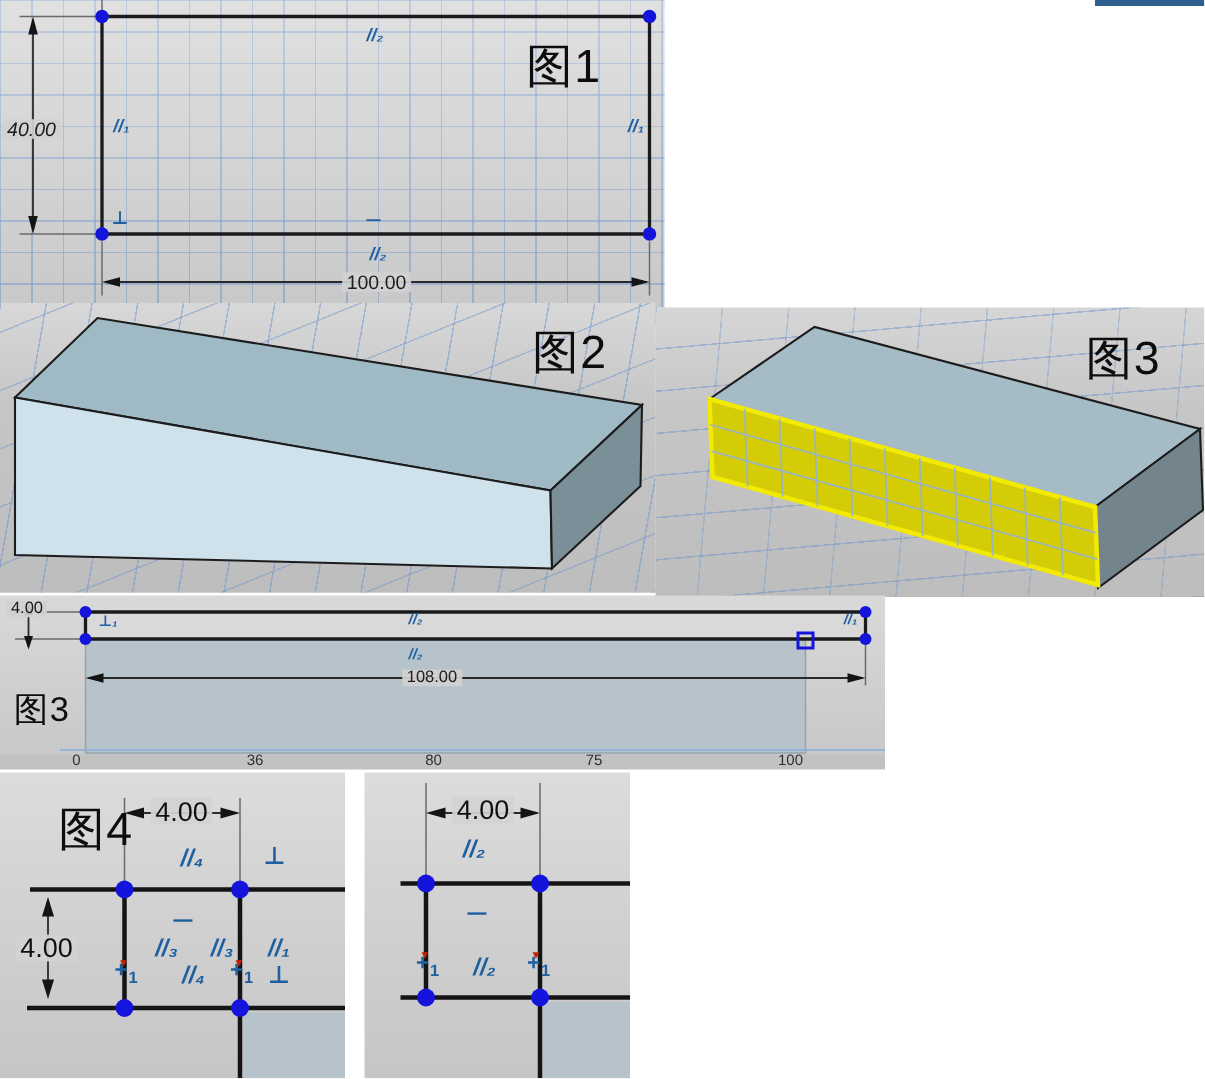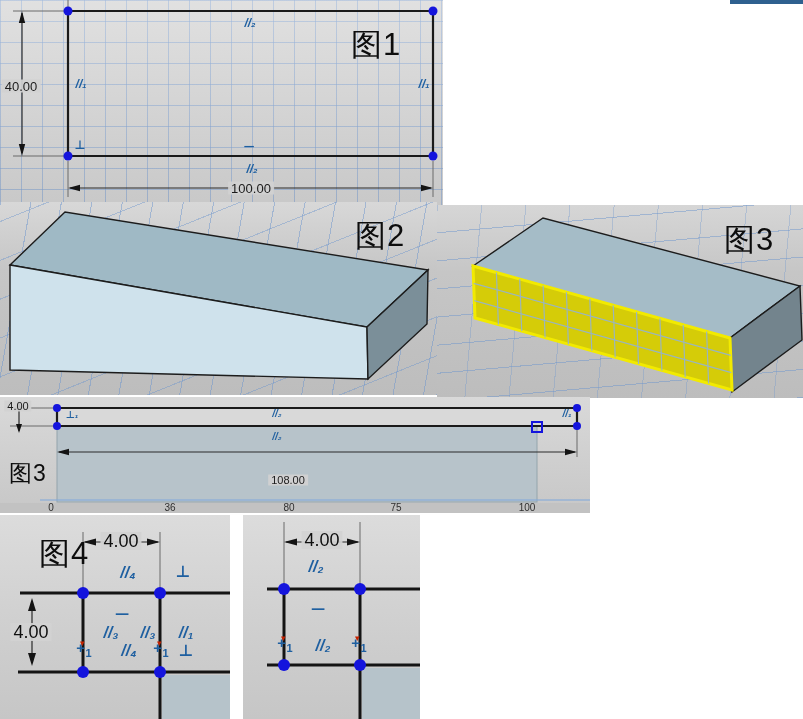--- a/index.html
+++ b/index.html
@@ -91,21 +91,21 @@
       <line class="ext" x1="68" y1="161" x2="68" y2="197"></line>
       <line class="ext" x1="433" y1="161" x2="433" y2="197"></line>
       <line class="thin" x1="70" y1="188" x2="431" y2="188"></line>
       <polygon class="arr" points="68,188 80,184.8 80,191.2"></polygon>
       <polygon class="arr" points="433,188 421,184.8 421,191.2"></polygon>
       <circle class="dot" cx="68" cy="11" r="4.5"></circle>
       <circle class="dot" cx="433" cy="11" r="4.5"></circle>
       <circle class="dot" cx="68" cy="156" r="4.5"></circle>
       <circle class="dot" cx="433" cy="156" r="4.5"></circle>
     </svg>
-  <span class="ann dim" style="left: 21px; top: 86px;">40.00</span>
+  <span class="ann dim" style="left: 21px; top: 86px; font-style: italic;">40.00</span>
       <span class="ann dim" style="left: 251px; top: 188px;">100.00</span>
       <span class="ann con" style="left: 250px; top: 23px;">//₂</span>
       <span class="ann con" style="left: 81px; top: 84px;">//₁</span>
       <span class="ann con" style="left: 424px; top: 84px;">//₁</span>
       <span class="ann con" style="left: 80px; top: 145px;">⊥</span>
       <span class="ann con dash" style="left: 249px; top: 146px;">–</span>
       <span class="ann con" style="left: 252px; top: 169px;">//₂</span>
       <span class="ann fig" style="left: 376px; top: 44px;">图1</span>
     </div>
 
@@ -166,21 +166,21 @@
       <circle class="dot" cx="57" cy="11" r="4"></circle>
       <circle class="dot" cx="57" cy="29" r="4"></circle>
       <circle class="dot" cx="577" cy="11" r="4"></circle>
       <circle class="dot" cx="577" cy="29" r="4"></circle>
     </svg>
   <span class="ann dim dim-sm" style="left: 18px; top: 9px;">4.00</span>
       <span class="ann con con-sm" style="left: 72px; top: 18px;">⊥₁</span>
       <span class="ann con con-sm" style="left: 277px; top: 17px;">//₂</span>
       <span class="ann con con-sm" style="left: 567px; top: 17px;">//₁</span>
       <span class="ann con con-sm" style="left: 277px; top: 40px;">//₂</span>
-      <span class="ann dim dim-sm" style="left: 288px; top: 55px; margin-top: 28px;">108.00</span>
+      <span class="ann dim dim-sm" style="left: 288px; top: 55px;">108.00</span>
       <span class="ann fig fig-md" style="left: 28px; top: 76px;">图3</span>
       <span class="ann ruler-num" style="left: 51px; top: 111px;">0</span>
       <span class="ann ruler-num" style="left: 170px; top: 111px;">36</span>
       <span class="ann ruler-num" style="left: 289px; top: 111px;">80</span>
       <span class="ann ruler-num" style="left: 396px; top: 111px;">75</span>
       <span class="ann ruler-num" style="left: 527px; top: 111px;">100</span>
     </div>
 
   <div class="panel" id="fig4a">
     <svg width="230" height="204" viewBox="0 0 230 204">

